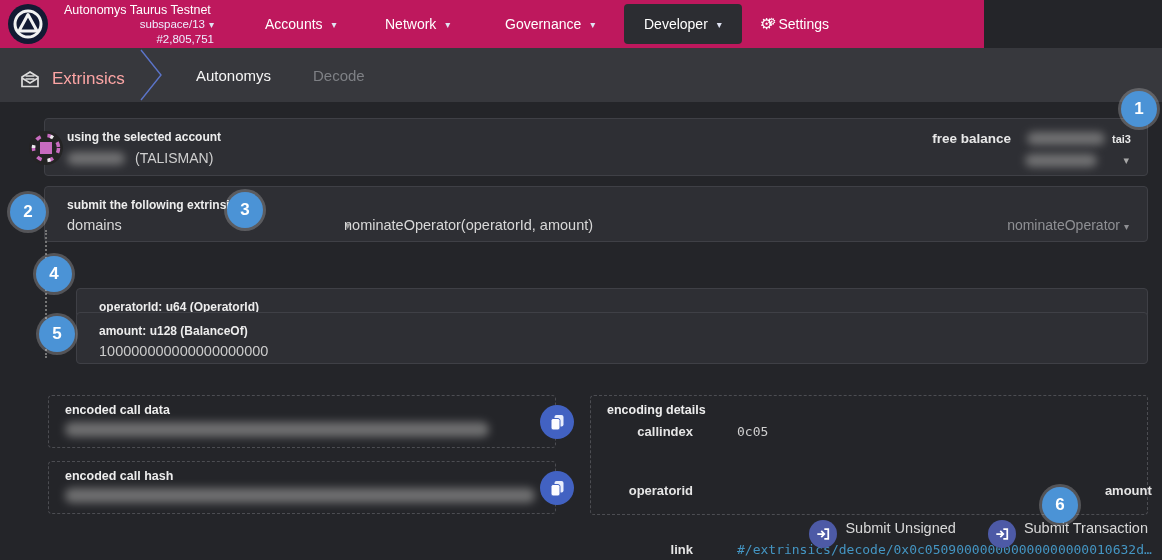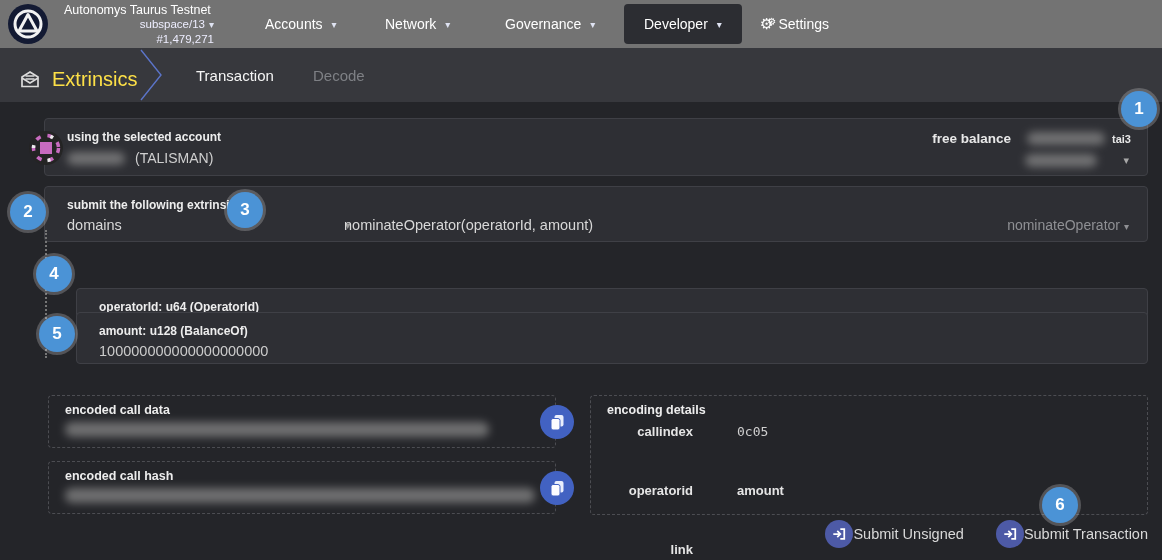--- a/index.html
+++ b/index.html
@@ -5,42 +5,42 @@
   * { margin:0; padding:0; box-sizing:border-box; }
   html,body { width:1162px; height:560px; overflow:hidden; }
   body {
     background:#242529;
     font-family:"Liberation Sans","DejaVu Sans",sans-serif;
     color:#ddd;
     position:relative;
   }
   
   .topbar {
-    position:absolute; left:0; top:0; width:1162px; height:48px;
-    background:#737373; display:flex; align-items:center;
+    position:absolute; left:0; top:0; width:984px; height:48px;
+    background:#be185d; display:flex; align-items:center;
   }
   .logo-wrap { position:absolute; left:8px; top:4px; width:40px; height:40px; cursor:pointer; }
   .brand-block { position:absolute; left:64px; top:3px; width:150px; text-align:right; line-height:14px; }
   .brand-title { color:#fff; font-size:12.5px; text-align:left; white-space:nowrap; }
   .chain-row { color:#eef; font-size:11.5px; cursor:pointer; }
   .block-num { color:#eef; font-size:11.5px; }
   .caret { font-size:10px; color:#dfe3f2; margin-left:4px; }
   .menu { position:absolute; top:0; height:48px; display:flex; align-items:center;
           color:#fff; font-size:14px; cursor:pointer; white-space:nowrap; }
   .menu .caret { margin-left:9px; }
   .menu-accounts { left:265px; }
   .menu-network { left:385px; }
   .menu-governance { left:505px; }
   .menu-developer { left:624px; background:#2c2d32; border-radius:4px; height:40px; top:4px; padding:0 20px; }
   .menu-settings { left:760px; }
   .gears { font-size:15px; margin-right:8px; letter-spacing:-6px; color:#fff; }
   .gears .g2 { font-size:10px; vertical-align:4px; }
   
   .tabbar { position:absolute; left:0; top:48px; width:1162px; height:54px; background:#37383d; }
-  .section-tab { position:absolute; left:20px; top:0; height:62px; display:flex; align-items:center; color:#fde047; font-size:20px; }
+  .section-tab { position:absolute; left:20px; top:0; height:62px; display:flex; align-items:center; color:#fca5a5; font-size:17px; }
   .section-tab svg { margin-right:12px; }
   .divider-chevron { position:absolute; left:138px; top:0; }
   .tab { position:absolute; top:0; height:54px; display:flex; align-items:center; font-size:15px; cursor:pointer; }
   .tab-submission { left:196px; color:#f5f5f5; }
   .tab-underline { position:absolute; left:208px; top:99px; width:48px; height:3px; background:#5c74c9; border-radius:2px; }
   .tab-decode { left:313px; color:#7e8085; }
   
   .box { position:absolute; background:#2e2f34; border:1px solid #3f4046; border-radius:4px; }
   .box-label { position:absolute; left:22px; top:11px; font-size:12px; font-weight:700; color:#ededed; white-space:nowrap; }
   .box-value { position:absolute; left:22px; top:30px; font-size:14.5px; color:#cccccc; white-space:nowrap; }
@@ -78,21 +78,21 @@
   .copy-btn { position:absolute; left:491px; top:9px; width:34px; height:34px; border-radius:50%;
               background:#4262c2; display:flex; align-items:center; justify-content:center; cursor:pointer; border:none; }
   
   .enc-title { position:absolute; left:16px; top:7px; font-size:12.5px; font-weight:700; color:#ededed; }
   .enc-rows { position:absolute; left:16px; top:28px; display:grid; grid-template-columns:86px auto; column-gap:14px; row-gap:6px;gap:44px; }
   .enc-label { text-align:right; font-size:13px; font-weight:700; color:#e5e5e5; }
   .enc-value { font-family:"DejaVu Sans Mono","Liberation Mono",monospace; font-size:13px; color:#cfcfcf; white-space:nowrap; }
   .enc-link { color:#4495c2; text-decoration:none; cursor:pointer; }
   
   .actions { position:absolute; right:14px; top:520px; display:flex; align-items:center; gap:32px; }
-  .action-btn { display:flex; align-items:center; gap:0; cursor:pointer; background:none; border:none; }
+  .action-btn { display:flex; gap:8px; cursor:pointer; background:none; border:none; }
   .action-icon { width:28px; height:28px; border-radius:50%; background:#4d5aa6; display:flex; align-items:center; justify-content:center; }
   .action-label { font-size:14.5px; color:#d9d9d9; }
   
   .ann { position:absolute; width:36px; height:36px; border-radius:50%; background:#4b93d6;
          box-shadow:0 0 0 3px rgba(255,255,255,.22); color:#fff; font-size:17px; font-weight:700;
          display:flex; align-items:center; justify-content:center; z-index:30; }
   .ann-1 { left:1121px; top:91px; }
   .ann-2 { left:10px;  top:194px; }
   .ann-3 { left:227px; top:192px; }
   .ann-4 { left:36px;  top:256px; }
@@ -108,21 +108,21 @@
   <div class="logo-wrap">
     <svg width="40" height="40" viewBox="0 0 40 40">
       <circle cx="20" cy="20" r="20" fill="#131a33"></circle>
       <circle cx="20" cy="20" r="13" fill="none" stroke="#f2f2f2" stroke-width="3"></circle>
       <path d="M20 10.5 L29 27 H11 Z" fill="none" stroke="#f2f2f2" stroke-width="3" stroke-linejoin="round"></path>
     </svg>
   </div>
   <div class="brand-block">
     <div class="brand-title">Autonomys Taurus Testnet</div>
     <div class="chain-row"><span>subspace/13</span><span class="caret">▾</span></div>
-    <div class="block-num">#1,479,271</div>
+    <div class="block-num">#2,805,751</div>
   </div>
   <div class="menu menu-accounts">
       <span>Accounts</span>
       <span class="caret">▾</span>
     </div>
   <div class="menu menu-network">
       <span>Network</span>
       <span class="caret">▾</span>
     </div>
   <div class="menu menu-governance">
@@ -146,21 +146,21 @@
       <path d="M5.5 5 h9 M5.5 8 h9" stroke="#dcdcdc" stroke-width="1.5"></path>
       <path d="M2 7 L10 12 L18 7" fill="none" stroke="#dcdcdc" stroke-width="1.5"></path>
     </svg>
     <span>Extrinsics</span>
   </div>
   <div class="divider-chevron">
     <svg width="28" height="54">
         <path d="M3 2 L23 27 L3 52" stroke="#5b74c9" fill="none" stroke-width="1.4"></path>
       </svg>
   </div>
-  <div class="tab tab-submission">Transaction</div>
+  <div class="tab tab-submission">Autonomys</div>
   <div class="tab-underline"></div>
   <div class="tab tab-decode">Decode</div>
 </div>
 
 <div class="box box-account">
   <div class="identicon">
     <svg width="34" height="34" viewBox="0 0 34 34">
       <circle cx="17" cy="17" r="17" fill="#242424"></circle>
       <circle cx="17" cy="17" r="12.5" fill="none" stroke="#c86bc0" stroke-width="3.5" stroke-dasharray="5 7"></circle>
       <circle cx="17" cy="17" r="12.5" fill="none" stroke="#ececec" stroke-width="3.5" stroke-dasharray="3 21" stroke-dashoffset="9"></circle>
@@ -225,20 +225,21 @@
 </div>
 
 <div class="dashed-box box-encoding">
   <div class="enc-title">encoding details</div>
   <div class="enc-rows">
     <div class="enc-label">callindex</div>
     <div class="enc-value">0c05</div>
     <div class="enc-label">operatorid</div>
     <div class="enc-label">amount</div>
     <div class="enc-label">link</div>
+    <div class="enc-value"><a class="enc-link">#/extrinsics/decode/0x0c050900000000000000000010632d…</a></div>
   </div>
 </div>
 
 <div class="actions">
   <button class="action-btn">
     <span class="action-icon">
       <svg width="14" height="14" viewBox="0 0 16 16">
         <path d="M9.5 2.5 H14 V13.5 H9.5" fill="none" stroke="#fff" stroke-width="2"></path>
         <path d="M1.5 8 H9 M6 4.5 L9.5 8 L6 11.5" fill="none" stroke="#fff" stroke-width="2"></path>
       </svg>

